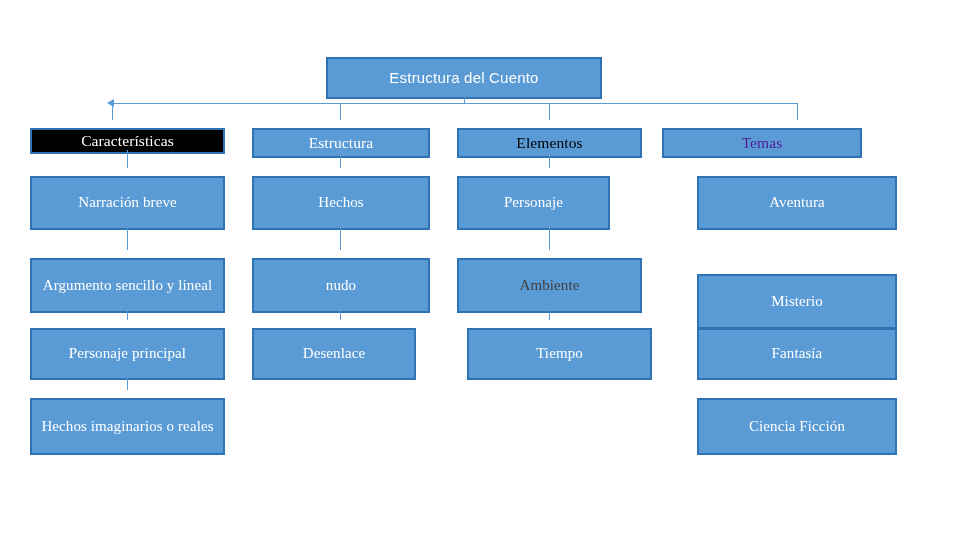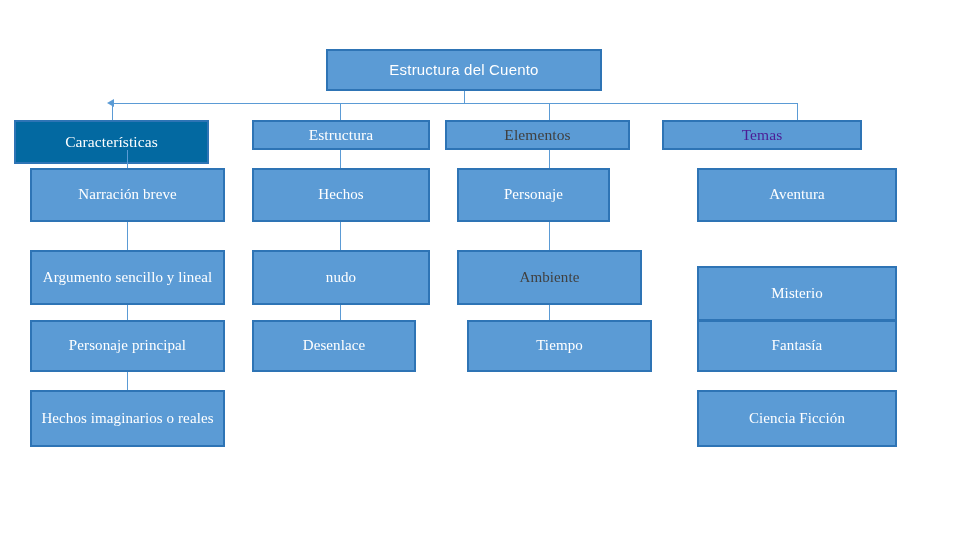--- a/index.html
+++ b/index.html
@@ -21,20 +21,21 @@
     background: #5B9BD5;
     border: 2px solid #2E74B5;
     color: #ffffff;
     display: flex;
     align-items: center;
     justify-content: center;
     text-align: center;
     line-height: 1.18;
     padding: 2px 6px;
     letter-spacing: 0.1px;
+    margin-top: 8px;
   }
   .node.title {
     font-family: "Liberation Sans", "DejaVu Sans", sans-serif;
     font-size: 15px;
     letter-spacing: 0.2px;
   }
   .node.header {
     font-size: 15.5px;
   }
   .node.item {
@@ -65,21 +66,21 @@
   </div>
 
   <div class="conn v" style="left: 464px; top: 91px; height: 12px; background: rgb(91, 155, 213);"></div>
   <div class="conn h" style="left: 112px; top: 103px; width: 686px; background: rgb(91, 155, 213);"></div>
   <div class="arrow-left" style="left: 107px; top: 99px; border-right-color: rgb(91, 155, 213);"></div>
   <div class="conn v" style="left: 112px; top: 103px; height: 17px; background: rgb(91, 155, 213);"></div>
   <div class="conn v" style="left: 340px; top: 103px; height: 17px; background: rgb(91, 155, 213);"></div>
   <div class="conn v" style="left: 549px; top: 103px; height: 17px; background: rgb(91, 155, 213);"></div>
   <div class="conn v" style="left: 797px; top: 103px; height: 17px; background: rgb(91, 155, 213);"></div>
 
-  <div class="node header" style="left: 14px; top: 120px; width: 195px; height: 44px; background: #0369a1; border-color: rgb(46, 116, 181); color: rgb(255, 255, 255);">
+  <div class="node header" style="left: 30px; top: 120px; width: 195px; height: 26px; background: #000000; border-color: rgb(46, 116, 181); color: rgb(255, 255, 255);">
     <span>Características</span>
   </div>
   <div class="conn v" style="left: 127px; top: 150px; height: 18px; background: rgb(91, 155, 213);"></div>
 
   <div class="node item" style="left: 30px; top: 168px; width: 195px; height: 54px; background: rgb(91, 155, 213); border-color: rgb(46, 116, 181); color: rgb(255, 255, 255);">
     <span>Narración breve</span>
   </div>
   <div class="conn v" style="left: 127px; top: 222px; height: 28px; background: rgb(91, 155, 213);"></div>
 
   <div class="node item" style="left: 30px; top: 250px; width: 195px; height: 55px; background: rgb(91, 155, 213); border-color: rgb(46, 116, 181); color: rgb(255, 255, 255);">
@@ -108,21 +109,21 @@
 
   <div class="node item" style="left: 252px; top: 250px; width: 178px; height: 55px; background: rgb(91, 155, 213); border-color: rgb(46, 116, 181); color: rgb(255, 255, 255);">
     <span>nudo</span>
   </div>
   <div class="conn v" style="left: 340px; top: 305px; height: 15px; background: rgb(91, 155, 213);"></div>
 
   <div class="node item" style="left: 252px; top: 320px; width: 164px; height: 52px; background: rgb(91, 155, 213); border-color: rgb(46, 116, 181); color: rgb(255, 255, 255);">
     <span>Desenlace</span>
   </div>
 
-  <div class="node header" style="left: 445px; top: 120px; width: 185px; height: 30px; background: rgb(91, 155, 213); border-color: rgb(46, 116, 181); color: #404040;">
+  <div class="node header" style="left: 457px; top: 120px; width: 185px; height: 30px; background: rgb(91, 155, 213); border-color: rgb(46, 116, 181); color: #000000;">
     <span>Elementos</span>
   </div>
   <div class="conn v" style="left: 549px; top: 150px; height: 18px; background: rgb(91, 155, 213);"></div>
 
   <div class="node item" style="left: 457px; top: 168px; width: 153px; height: 54px; background: rgb(91, 155, 213); border-color: rgb(46, 116, 181); color: rgb(255, 255, 255);">
     <span>Personaje</span>
   </div>
   <div class="conn v" style="left: 549px; top: 222px; height: 28px; background: rgb(91, 155, 213);"></div>
 
   <div class="node item" style="left: 457px; top: 250px; width: 185px; height: 55px; background: rgb(91, 155, 213); border-color: rgb(46, 116, 181); color: #404040;">

